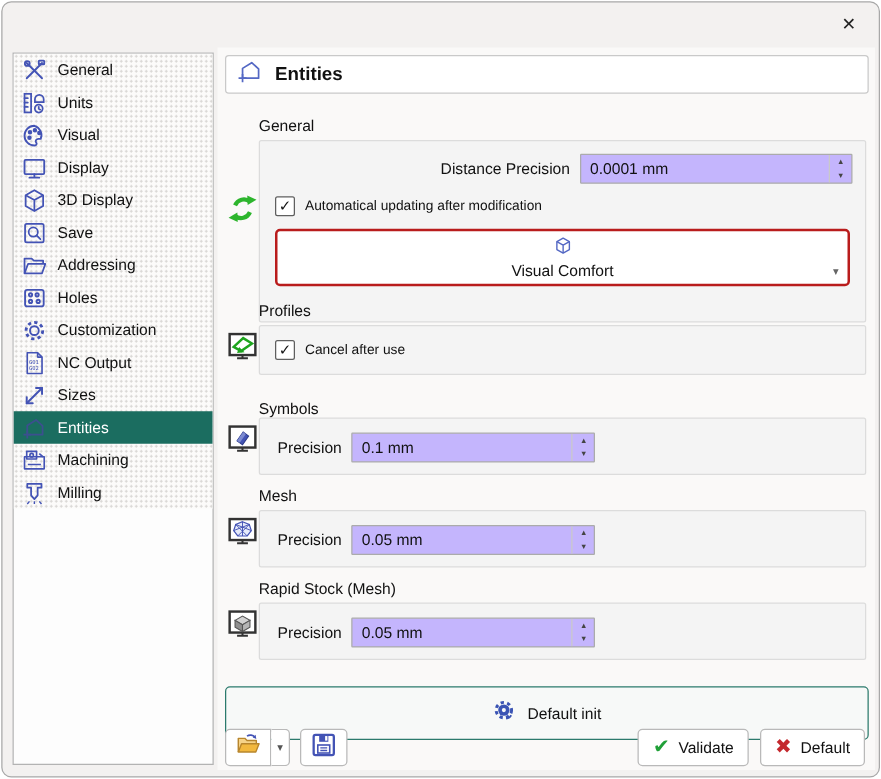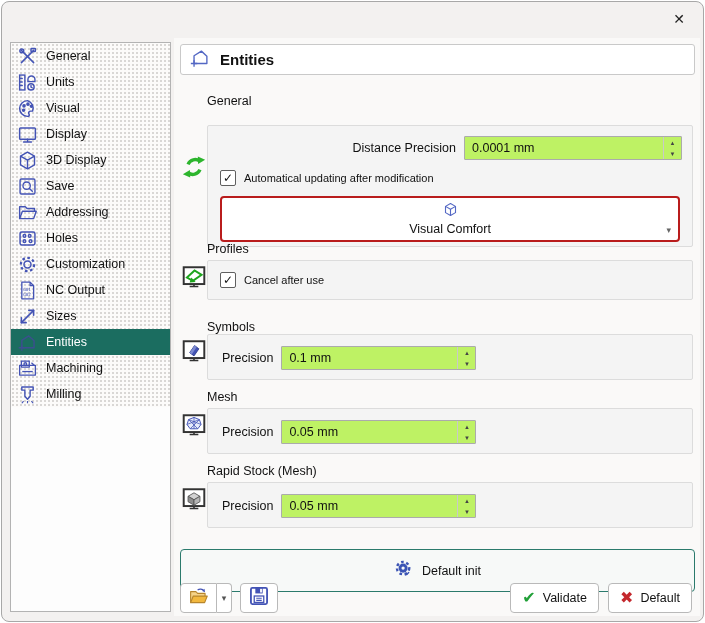--- a/index.html
+++ b/index.html
@@ -19,21 +19,21 @@
   
   .header-box{position:absolute;left:178px;top:42px;width:515px;height:31px;background:#ffffff;border:1px solid #c9c9c9;border-radius:3px;box-sizing:border-box;display:flex;align-items:center;padding-left:8px;gap:9px;}
   .header-title{font-size:15px;font-weight:bold;color:#111;}
   
   .sec-label{position:absolute;left:205px;font-size:12.5px;color:#111;}
   .group-box{position:absolute;left:205px;width:486px;background:#f4f4f4;border:1px solid #dcdcdc;border-radius:2px;box-sizing:border-box;}
   .side-icn{position:absolute;left:179px;width:26px;height:26px;display:flex;align-items:center;justify-content:center;}
   .row-right{position:absolute;right:10px;top:10px;display:flex;align-items:center;gap:8px;}
   .row-left{position:absolute;left:12px;display:flex;align-items:center;gap:8px;}
   .fld-label{font-size:12.5px;color:#111;}
-  .spinbox{display:flex;background:#bef264;border:1px solid #ababab;border-radius:1px;height:24px;box-sizing:border-box;overflow:hidden;}
+  .spinbox{display:flex;background:#c4b5fd;border:1px solid #ababab;border-radius:1px;height:24px;box-sizing:border-box;overflow:hidden;}
   .spin-value{flex:1;font-size:12.5px;color:#111;padding-left:7px;display:flex;align-items:center;}
   .spin-btns{width:17px;border-left:1px solid #c9c9c9;display:flex;flex-direction:column;}
   .spin-btn{flex:1;display:flex;align-items:center;justify-content:center;font-size:6px;color:#444;line-height:1;}
   .w218{width:218px;} .w195{width:195px;}
   .checkbox{width:16px;height:16px;background:#fff;border:1px solid #5f5f5f;border-radius:2px;box-sizing:border-box;display:flex;align-items:center;justify-content:center;font-size:12px;font-weight:bold;color:#111;line-height:1;}
   .chk-label{font-size:11px;color:#111;}
   .vc-btn{position:absolute;left:12px;right:12px;top:70px;height:42px;background:#fff;border:2px solid #b91c1c;border-radius:4px;display:flex;flex-direction:column;align-items:center;justify-content:center;gap:1px;}
   .vc-label{font-size:12.5px;color:#111;}
   .vc-caret{position:absolute;right:7px;bottom:5px;font-size:9px;color:#666;line-height:1;}
   
@@ -225,21 +225,21 @@
     <span>
       <svg width="22" height="22" viewBox="0 0 24 24" fill="none" stroke="#5468c4" stroke-width="1.5" stroke-linejoin="round">
         <path d="M5.5 18 V9.5 L13.5 4.5 L19.5 10 V18 Z"></path>
           <path d="M2 18 h7 M5.5 14.5 v7"></path>
       </svg>
     </span>
     <span class="header-title">Entities</span>
   </div>
 
   <div class="sec-label" style="top:92px">General</div>
-  <div class="group-box" style="top:123px;height:122px">
+  <div class="group-box" style="top:110px;height:146px">
     <div class="row-right">
       <span class="fld-label">Distance Precision</span>
       <div class="spinbox w218">
         <span class="spin-value">0.0001 mm</span>
         <span class="spin-btns">
           <span class="spin-btn">▲</span>
           <span class="spin-btn">▼</span>
         </span>
       </div>
     </div>

